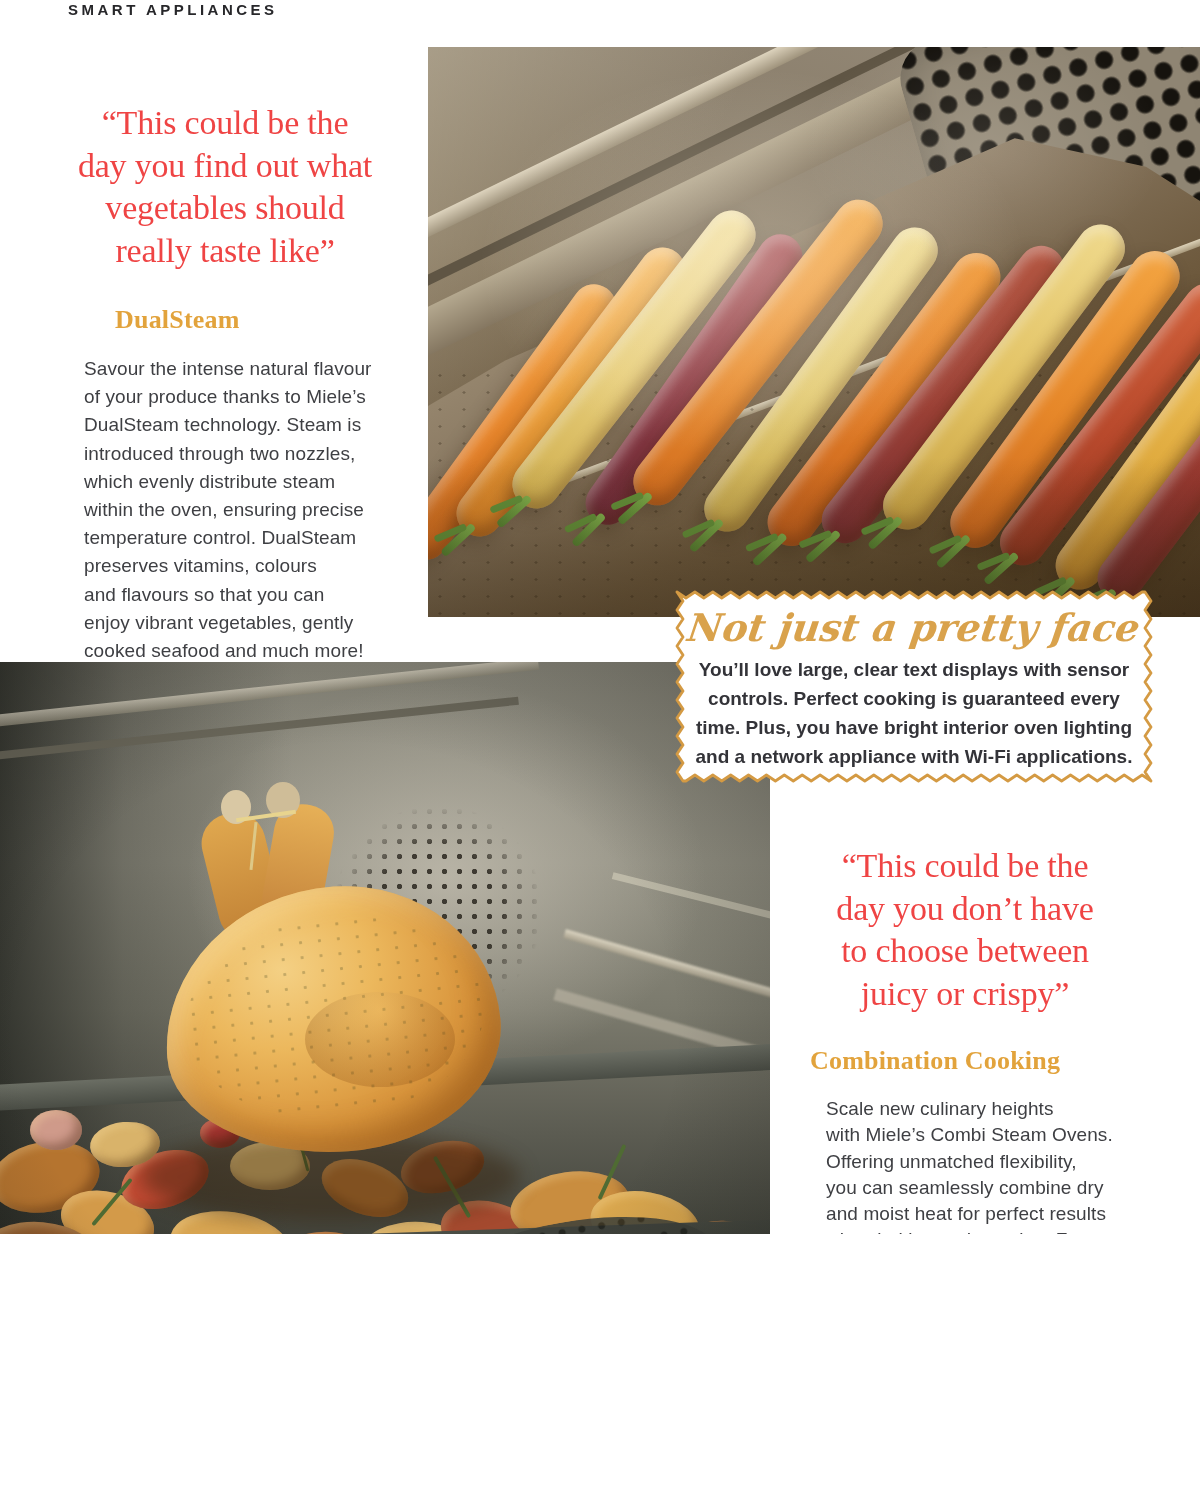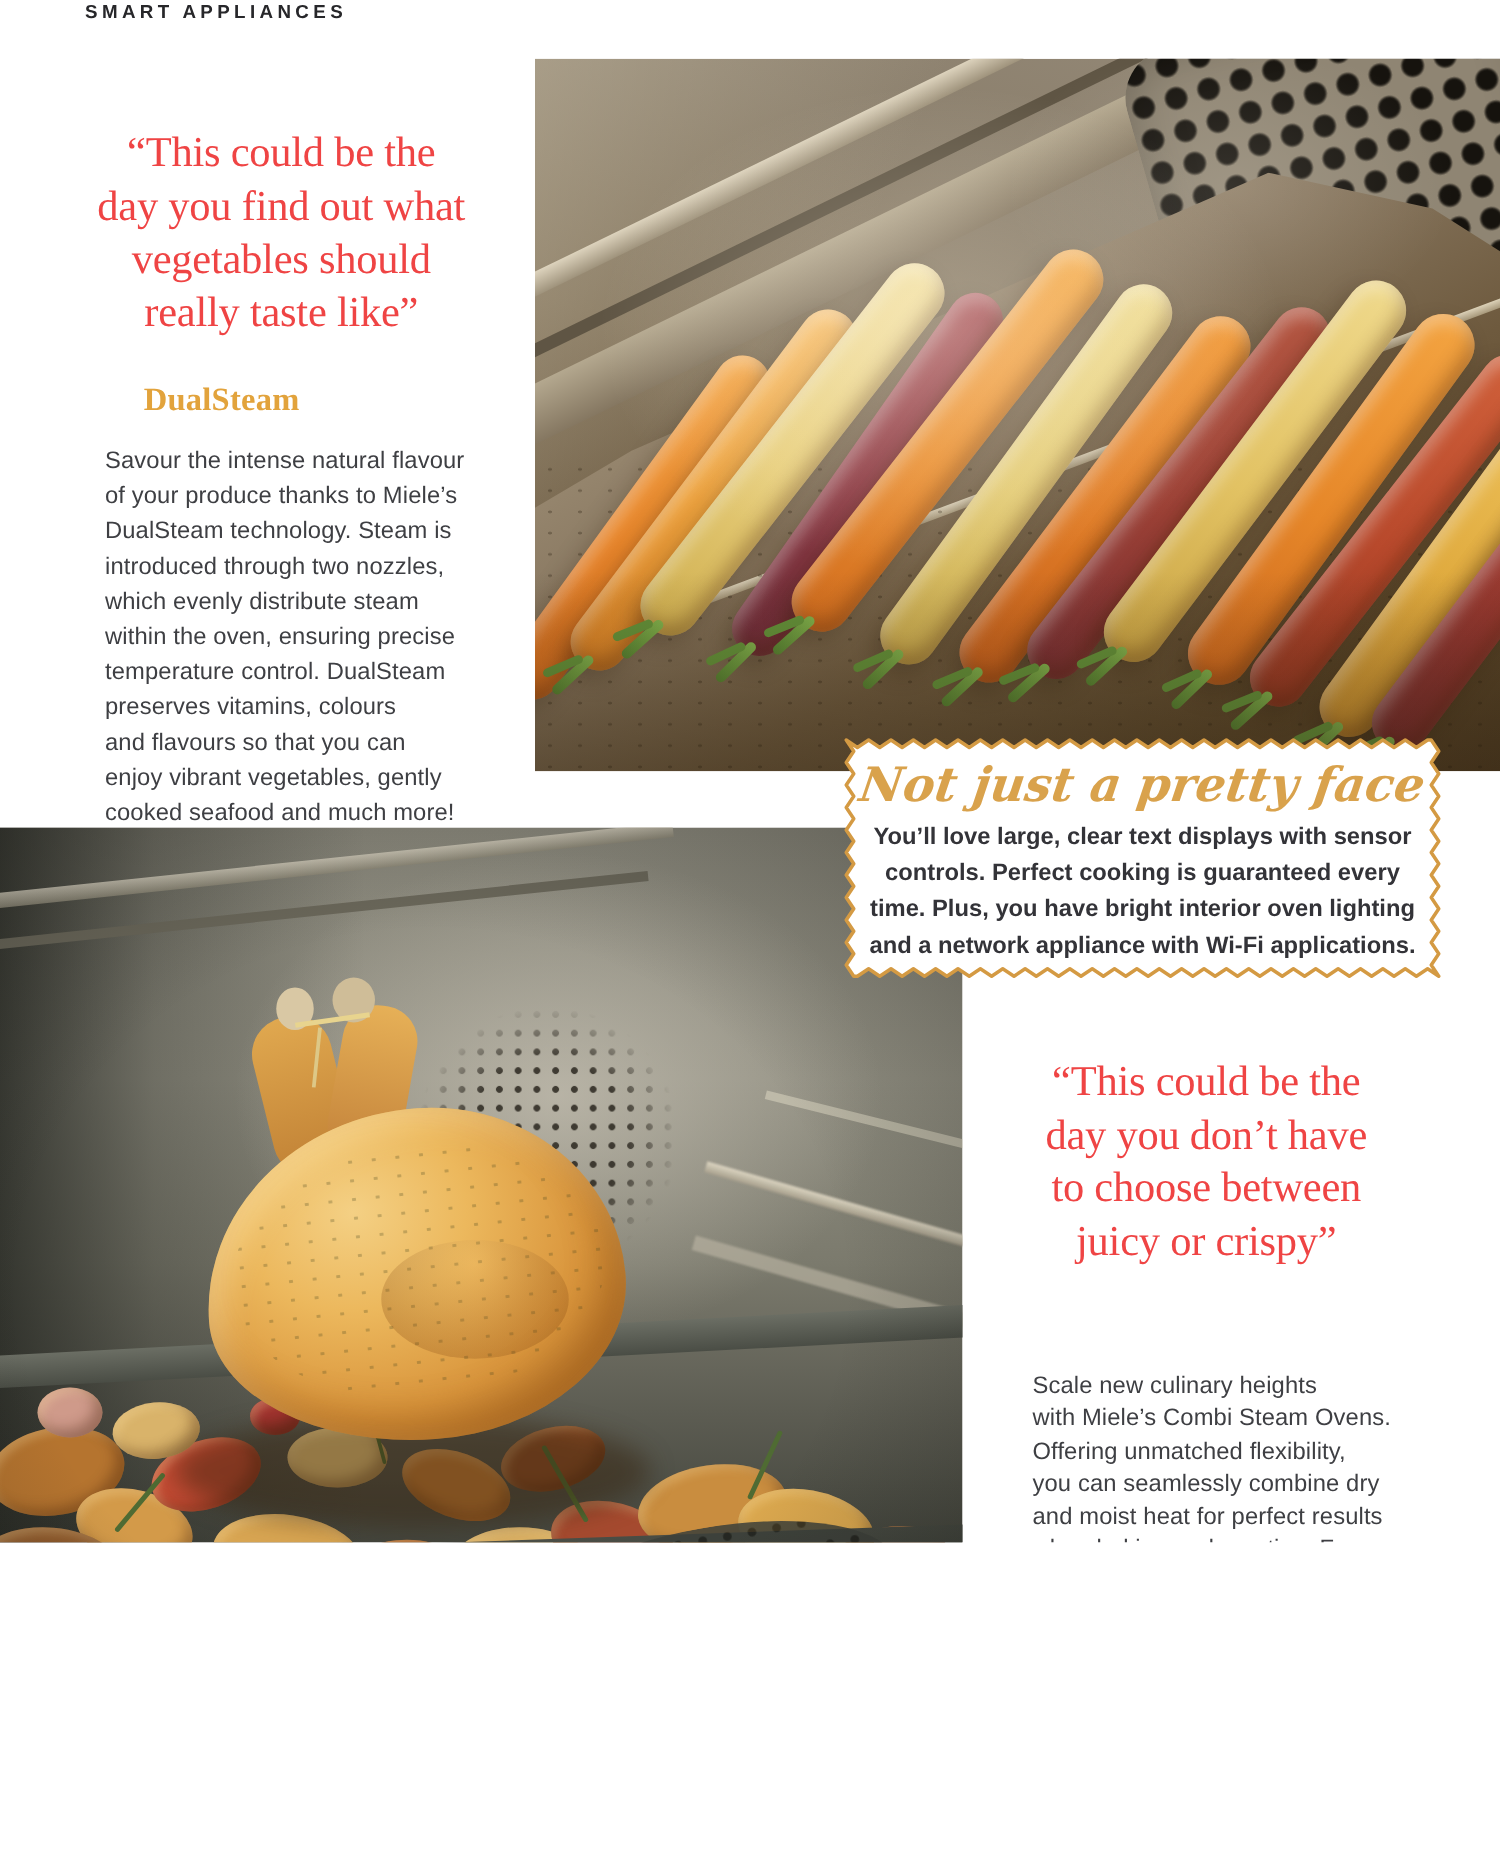--- a/index.html
+++ b/index.html
@@ -261,20 +261,21 @@
     <div class="callout-body">You’ll love large, clear text displays with sensor
 controls. Perfect cooking is guaranteed every
 time. Plus, you have bright interior oven lighting
 and a network appliance with Wi-Fi applications.</div>
   </div>
 
   <div class="quote quote-2">“This could be the
 day you don’t have
 to choose between
 juicy or crispy”</div>
+  <h2 class="gold-heading combination-heading">Combination Cooking</h2>
   <p class="body-copy combination-body">Scale new culinary heights
 with Miele’s Combi Steam Ovens.
 Offering unmatched flexibility,
 you can seamlessly combine dry
 and moist heat for perfect results
 when baking and roasting. From
 succulent meats to artisanal bread,
 enjoy precise temperature control
 (30°C-230°C) and adjustable
 moisture levels (0%-100%).</p>

